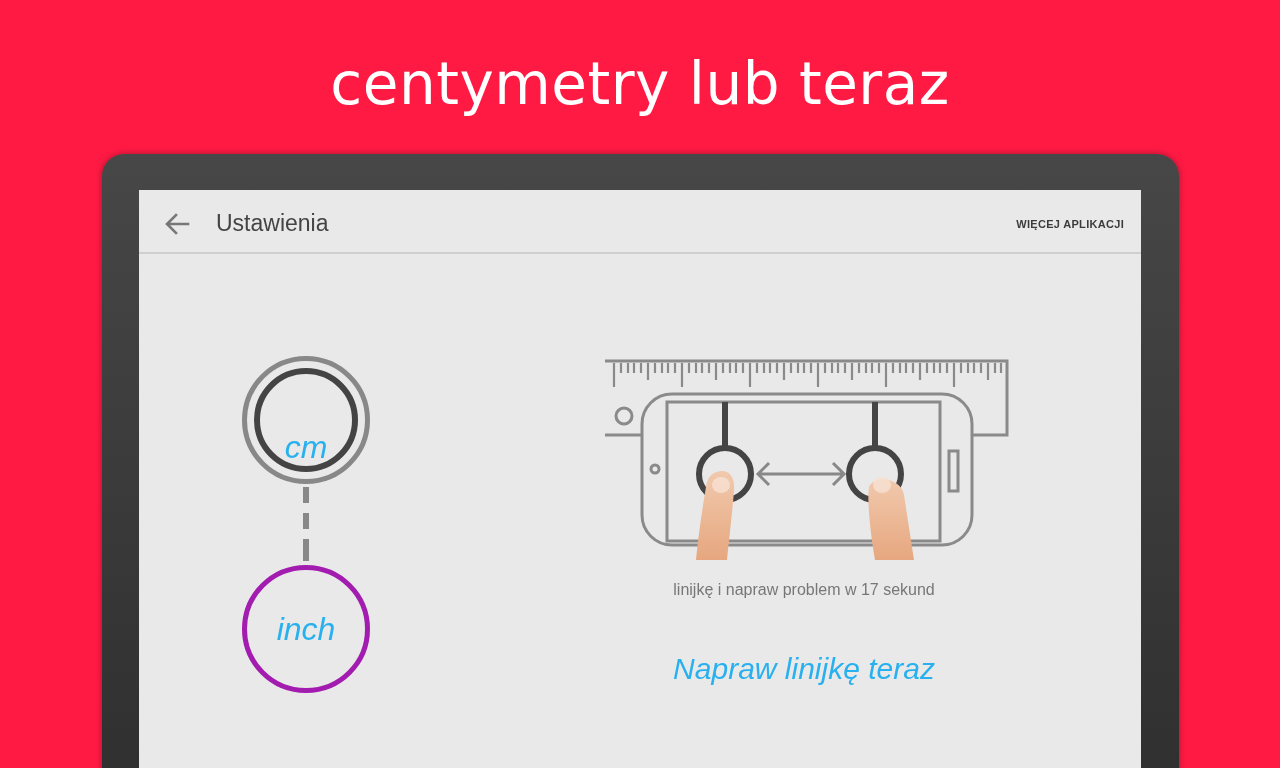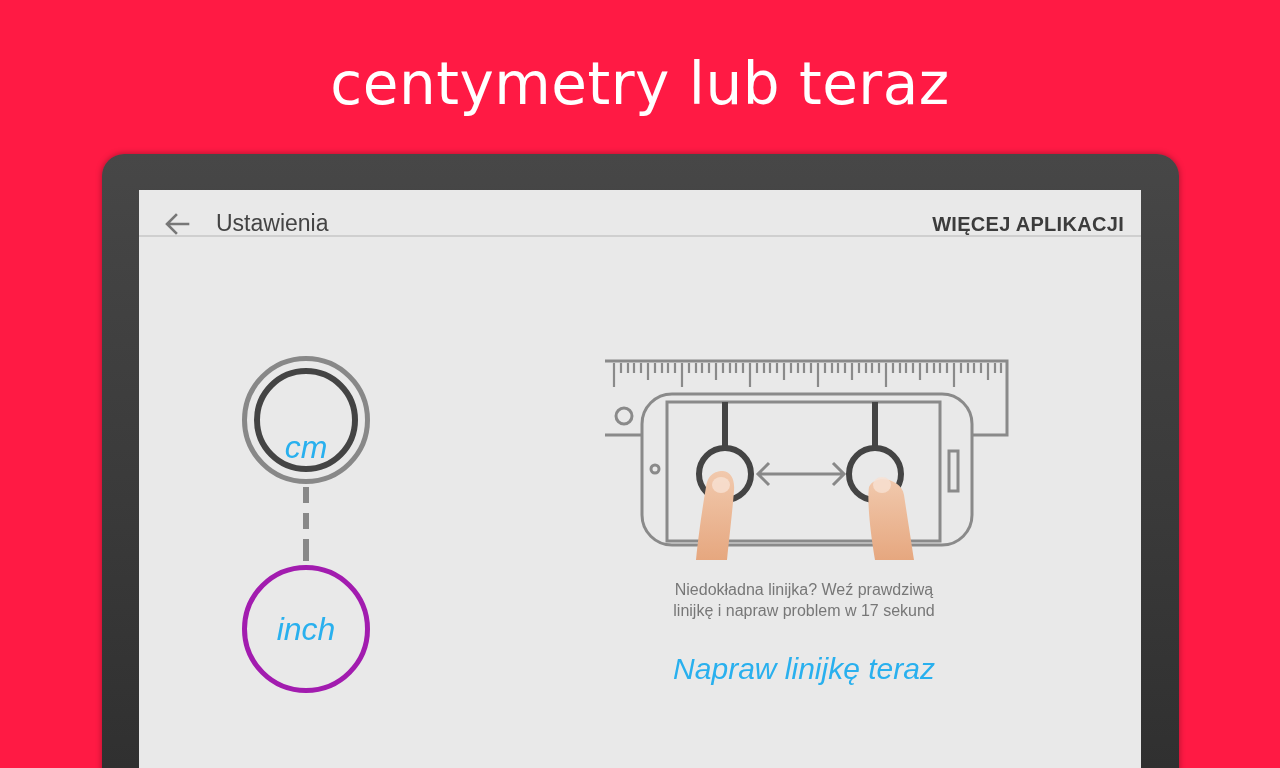--- a/index.html
+++ b/index.html
@@ -17,33 +17,33 @@
     position: absolute; left: 102px; top: 154px; width: 1077px; height: 640px;
     background: linear-gradient(#474747, #2f2f2f);
     border-radius: 22px;
     box-shadow: 0 0 6px rgba(0,0,0,0.35);
   }
   .screen {
     position: absolute; left: 139px; top: 190px; width: 1002px; height: 578px;
     background: #e9e9e9; overflow: hidden;
   }
   .toolbar {
-    position: absolute; left: 0; top: 0; width: 1002px; height: 47px;
+    position: absolute; left: 0; top: 0; width: 1002px; height: 64px;
     border-bottom: 2px solid #cfcfcf; box-sizing: border-box;
   }
   .back-btn {
     position: absolute; left: 20px; top: 16px; width: 36px; height: 36px;
     display: flex; align-items: center; justify-content: center; cursor: pointer;
   }
   .title {
     position: absolute; left: 77px; top: 18px; font-size: 23px; color: #444;
     line-height: 30px;
   }
   .more-apps {
-    position: absolute; right: 17px; top: 22px; font-size: 20px; font-weight: bold;
+    position: absolute; right: 17px; top: 22px; font-size: 11px; font-weight: bold;
     color: #3c3c3c; letter-spacing: 0.3px; cursor: pointer; line-height: 24px;
   }
   .unit {
     position: absolute; border-radius: 50%; box-sizing: border-box;
     display: flex; align-items: center; justify-content: center; cursor: pointer;
     color: #29b0ee; font-style: italic; font-size: 32px;
   }
   .unit.cm { left: 103px; top: 166px; width: 128px; height: 128px; border: 5px solid #888; }
   .unit.cm .inner {
     width: 104px; height: 104px; border-radius: 50%; border: 6px solid #444;
@@ -136,17 +136,16 @@
 
     <g>
       <path d="M97 205 C100 175 104 150 107 132 C109 118 118 116 124 116 C132 117 136 124 135 136 C133 160 130 185 128 205 Z" fill="url(#fing)"></path>
       <ellipse cx="122" cy="130" rx="9" ry="8" fill="#f7e1d3" opacity="0.8"></ellipse>
       <path d="M315 205 C312 185 308 160 305 140 C303 124 276 118 270 132 C268 145 271 175 276 205 Z" fill="url(#fing)"></path>
       <ellipse cx="283" cy="130" rx="9" ry="8" fill="#f7e1d3" opacity="0.8"></ellipse>
     </g>
   </svg>
 
   <div class="desc">
-    <div>Niedokładna linijka? Weź prawdziwą</div>
     <div>linijkę i napraw problem w 17 sekund</div>
   </div>
   <div class="fix-link">Napraw linijkę teraz</div>
 </div>
 
 </body></html>

